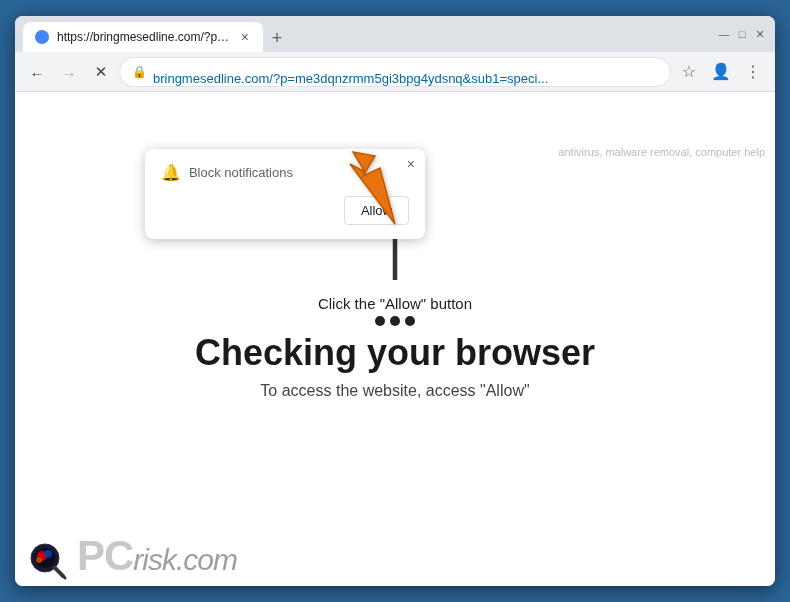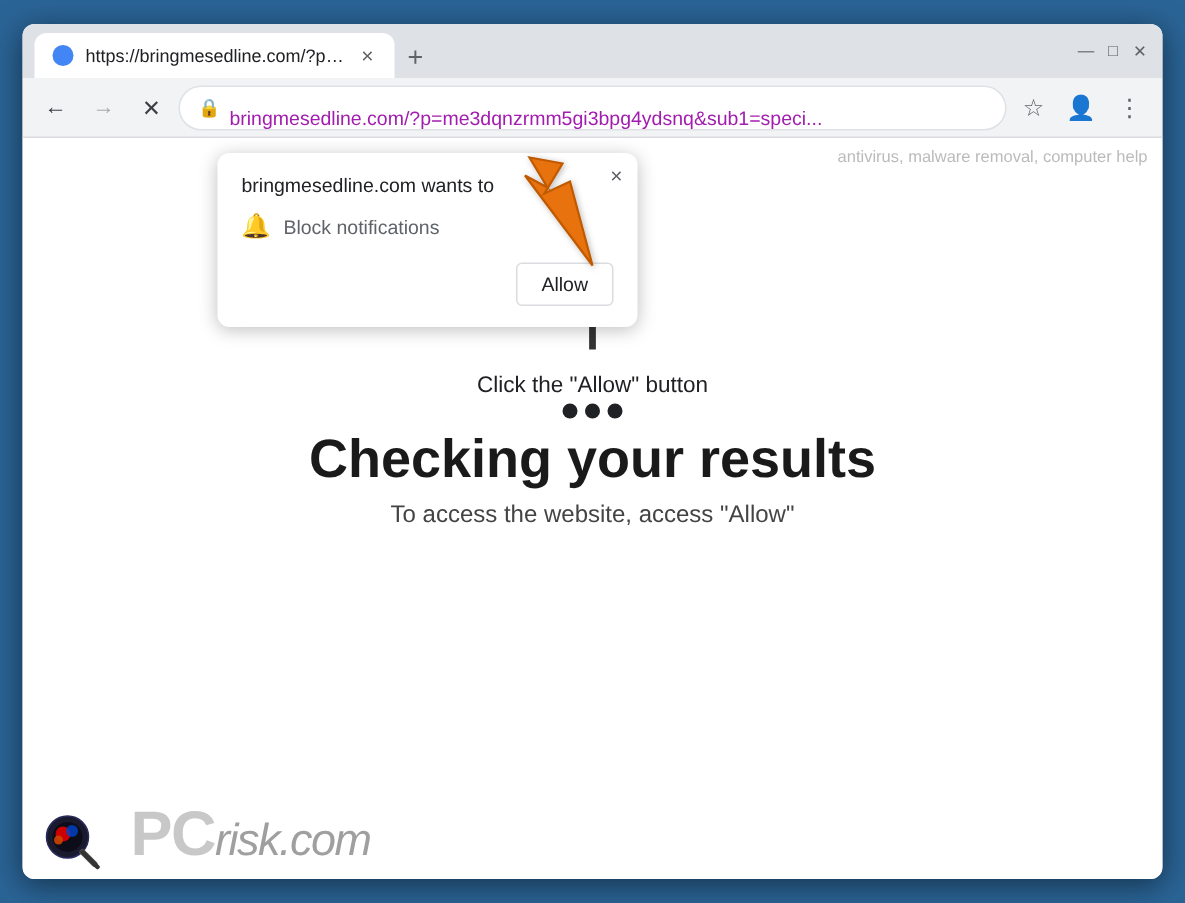--- a/index.html
+++ b/index.html
@@ -135,40 +135,41 @@
     .lock-icon {
       color: #5f6368;
       font-size: 12px;
     }
     .url-text {
       flex: 1;
       overflow: hidden;
       text-overflow: ellipsis;
       white-space: nowrap;
       font-size: 13px;
-      color: #a21caf;
+      color: #0369a1;
       margin-top: 14px;
     }
     .star-icon, .profile-icon, .menu-icon {
       width: 28px;
       height: 28px;
       display: flex;
       align-items: center;
       justify-content: center;
       border-radius: 50%;
       cursor: pointer;
       color: #5f6368;
       font-size: 16px;
     }
     
     .content-area {
       flex: 1;
       background: #fff;
       position: relative;
       overflow: hidden;
+      margin-top: 47px;
     }
     
     .notification-popup {
       position: absolute;
       top: 10px;
       left: 130px;
       width: 280px;
       background: #fff;
       border-radius: 8px;
       box-shadow: 0 2px 12px rgba(0,0,0,0.25);
@@ -268,21 +269,21 @@
       font-size: 16px;
       color: #444;
     }
     
     .pcrisk-logo {
       position: absolute;
       bottom: 6px;
       left: 10px;
       display: flex;
       align-items: flex-end;
-      gap: 14px;
+      gap: 4px;
     }
     .pc-icon {
       width: 48px;
       height: 48px;
     }
     .pcrisk-text {
       font-size: 42px;
       font-weight: bold;
       color: #ccc;
       opacity: 0.8;
@@ -346,21 +347,20 @@
   </div>
 
   <div class="content-area">
 
     <div class="bg-text">
       <div>antivirus, malware removal, computer help</div>
     </div>
 
     <div class="notification-popup">
       <div class="popup-close">×</div>
-      <div class="popup-title">bringmesedline.com wants to</div>
       <div class="popup-notification-row">
         <span class="bell-icon">🔔</span>
         <span>Block notifications</span>
       </div>
       <div class="popup-buttons">
         <button class="popup-btn">Allow</button>
       </div>
     </div>
 
     <div class="orange-arrow">
@@ -384,21 +384,21 @@
         <svg class="up-arrow-svg" viewBox="0 0 70 100">
           <line x1="35" y1="90" x2="35" y2="20" stroke="#333" stroke-width="5"></line>
           <polyline points="15,40 35,10 55,40" fill="none" stroke="#333" stroke-width="5" stroke-linejoin="round" stroke-linecap="round"></polyline>
         </svg>
         <div class="click-instruction">Click the "Allow" button</div>
         <div class="dots-row">
           <div class="dot"></div>
           <div class="dot"></div>
           <div class="dot"></div>
         </div>
-        <div class="main-heading">Checking your results</div>
+        <div class="main-heading">Checking your browser</div>
         <div class="sub-text">To access the website, access "Allow"</div>
       </div>
     </div>
 
     <div class="pcrisk-logo">
       <svg class="pc-icon" viewBox="0 0 48 48">
         <circle cx="20" cy="26" r="14" fill="#1a1a2e" stroke="#2a2a5e" stroke-width="1"></circle>
         <circle cx="20" cy="26" r="10" fill="#0d0d1a"></circle>
         <circle cx="17" cy="24" r="5" fill="#cc0000"></circle>
         <circle cx="23" cy="22" r="4" fill="#0044cc" opacity="0.8"></circle>

